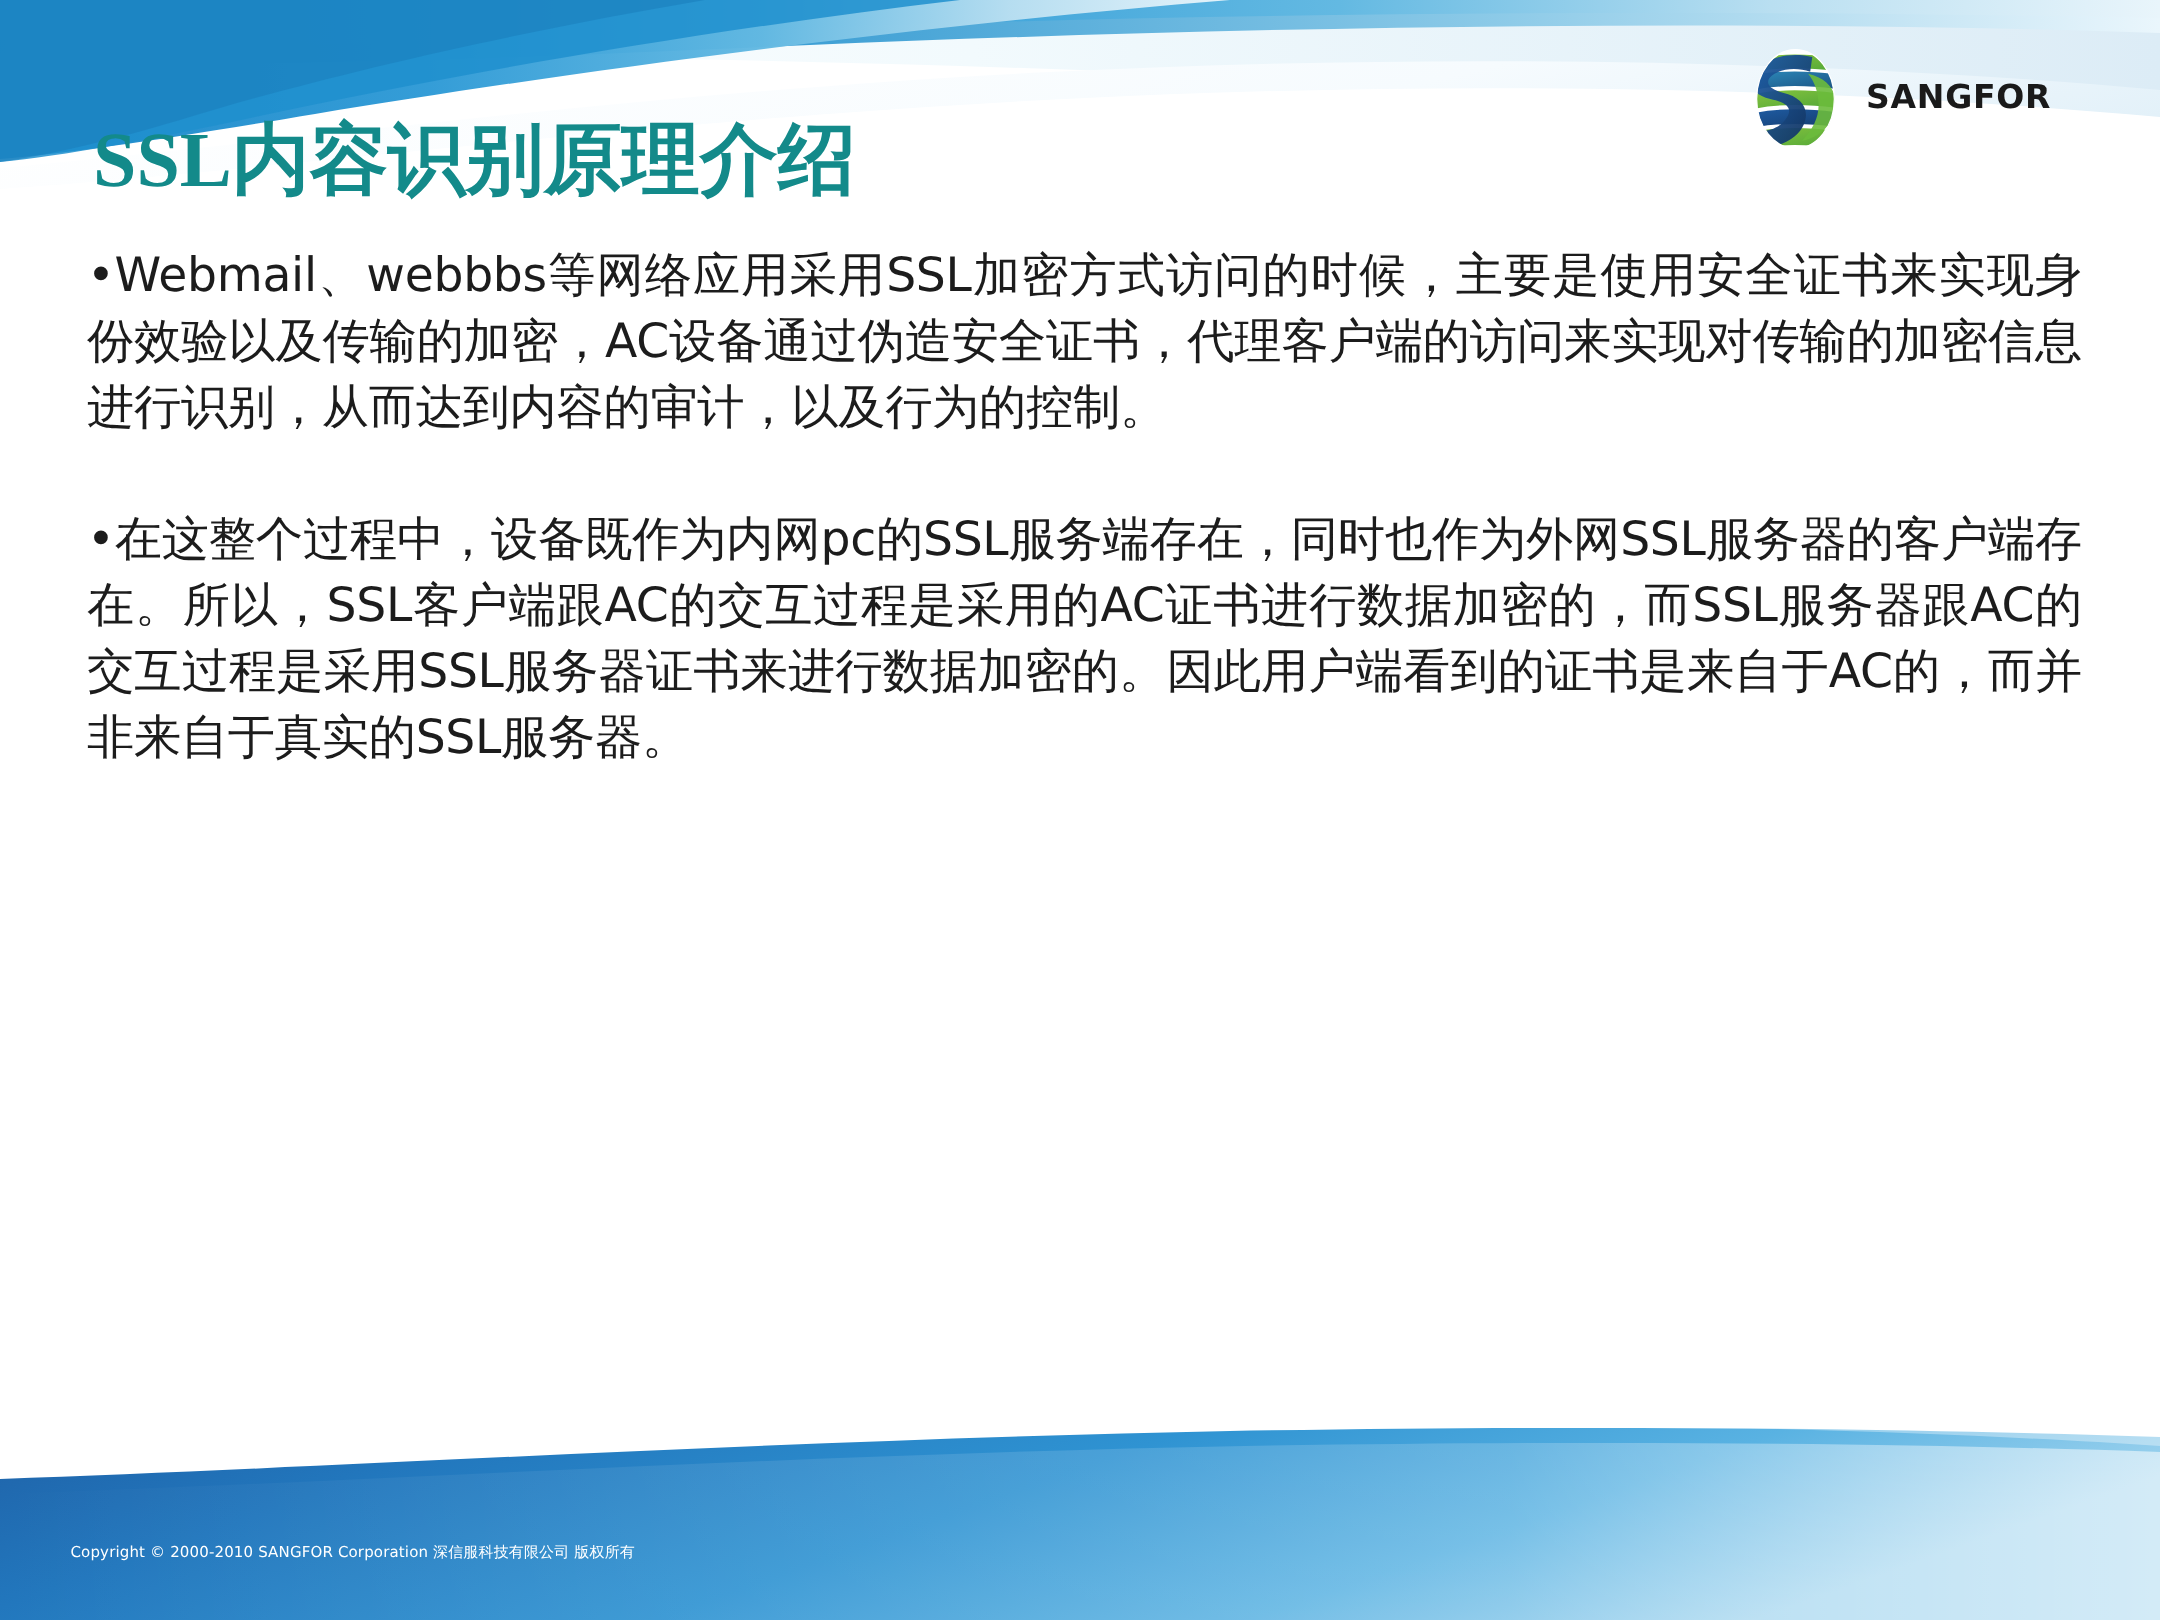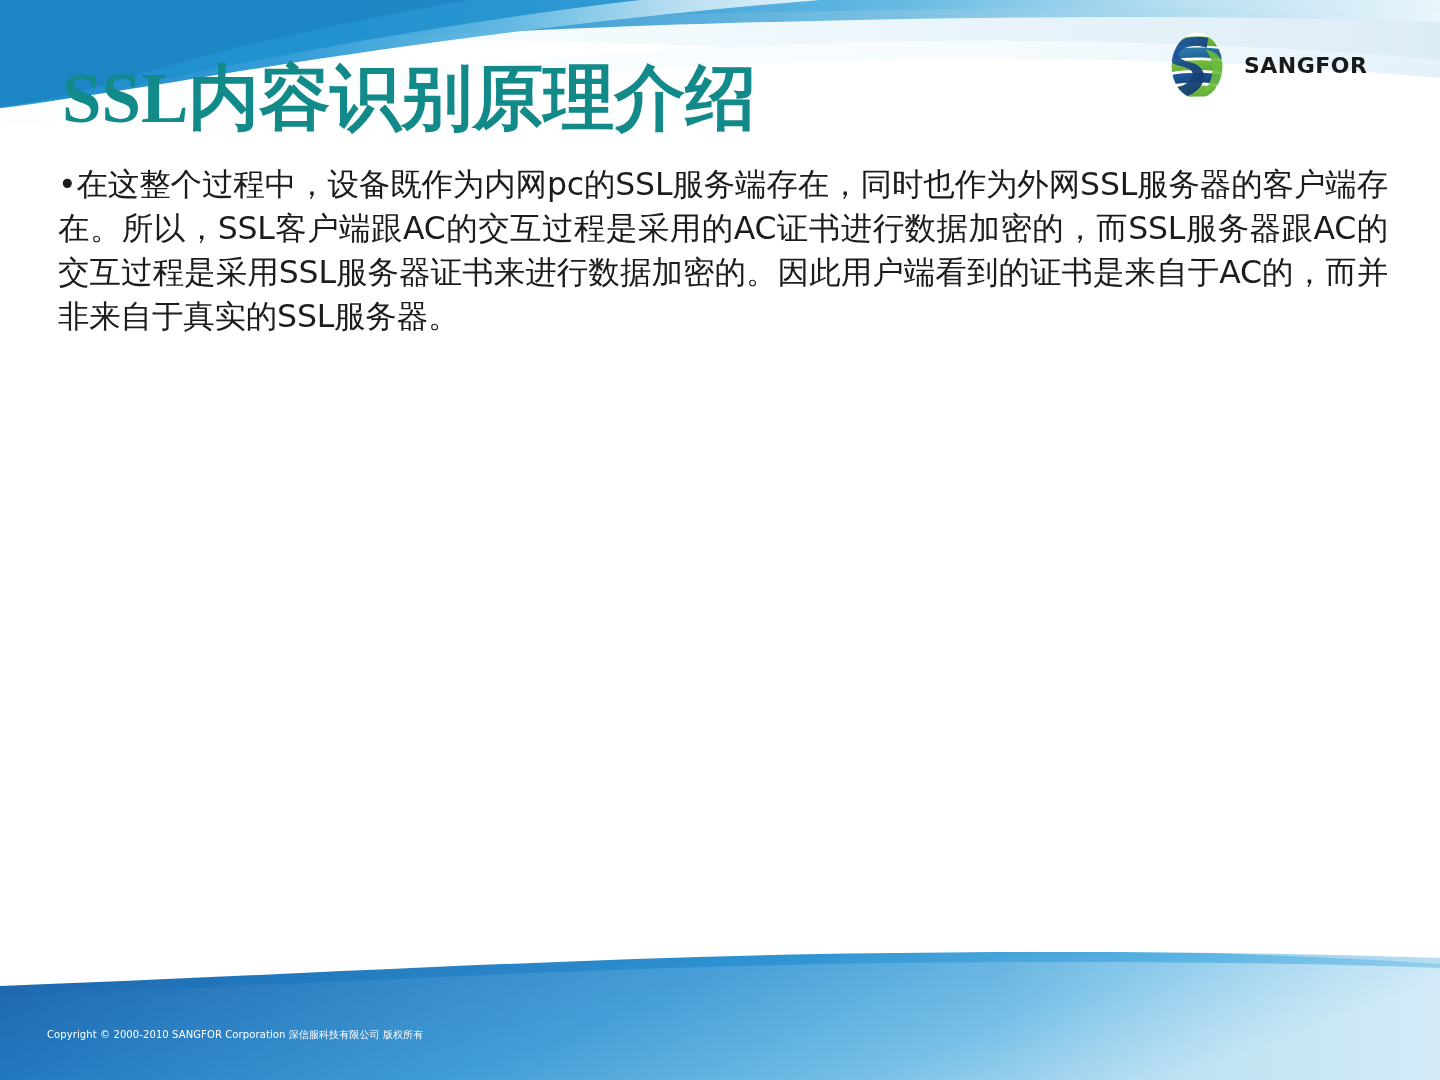--- a/index.html
+++ b/index.html
@@ -56,24 +56,24 @@
     letter-spacing: 0.5px;
     color: #1a1a1a;
     line-height: 1;
     white-space: nowrap;
   }
 
   
   .slide-title {
     position: absolute;
     left: 62px;
-    top: 61px;
+    top: 81px;
     font-family: "Liberation Serif", "DejaVu Serif", serif;
     font-weight: bold;
-    font-size: 71px;
+    font-size: 52px;
     line-height: 1.05;
     color: #138a8a;
     white-space: nowrap;
     letter-spacing: 0px;
   }
 
   
   .body-area {
     position: absolute;
     left: 58px;
@@ -200,20 +200,23 @@
       </g>
       <ellipse cx="50" cy="50" rx="37" ry="47" fill="none" stroke="#ffffff" stroke-width="1.2"></ellipse>
     </svg>
     <div class="logo-text">SANGFOR</div>
   </div>
 
   <div class="slide-title">SSL内容识别原理介绍</div>
 
   <div class="body-area">
 
+    <p class="para">
+      <span class="bullet">•</span><span>Webmail、webbbs等网络应用采用SSL加密方式访问的时候，主要是使用安全证书来实现身份效验以及传输的加密，AC设备通过伪造安全证书，代理客户端的访问来实现对传输的加密信息进行识别，从而达到内容的审计，以及行为的控制。</span>
+    </p>
 
 
     <p class="para">
       <span class="bullet">•</span><span>在这整个过程中，设备既作为内网pc的SSL服务端存在，同时也作为外网SSL服务器的客户端存在。所以，SSL客户端跟AC的交互过程是采用的AC证书进行数据加密的，而SSL服务器跟AC的交互过程是采用SSL服务器证书来进行数据加密的。因此用户端看到的证书是来自于AC的，而并非来自于真实的SSL服务器。</span>
     </p>
 
   </div>
 
   <div class="footer-deco">
     <svg width="1440" height="130" viewBox="0 0 1440 130" xmlns="http://www.w3.org/2000/svg">

